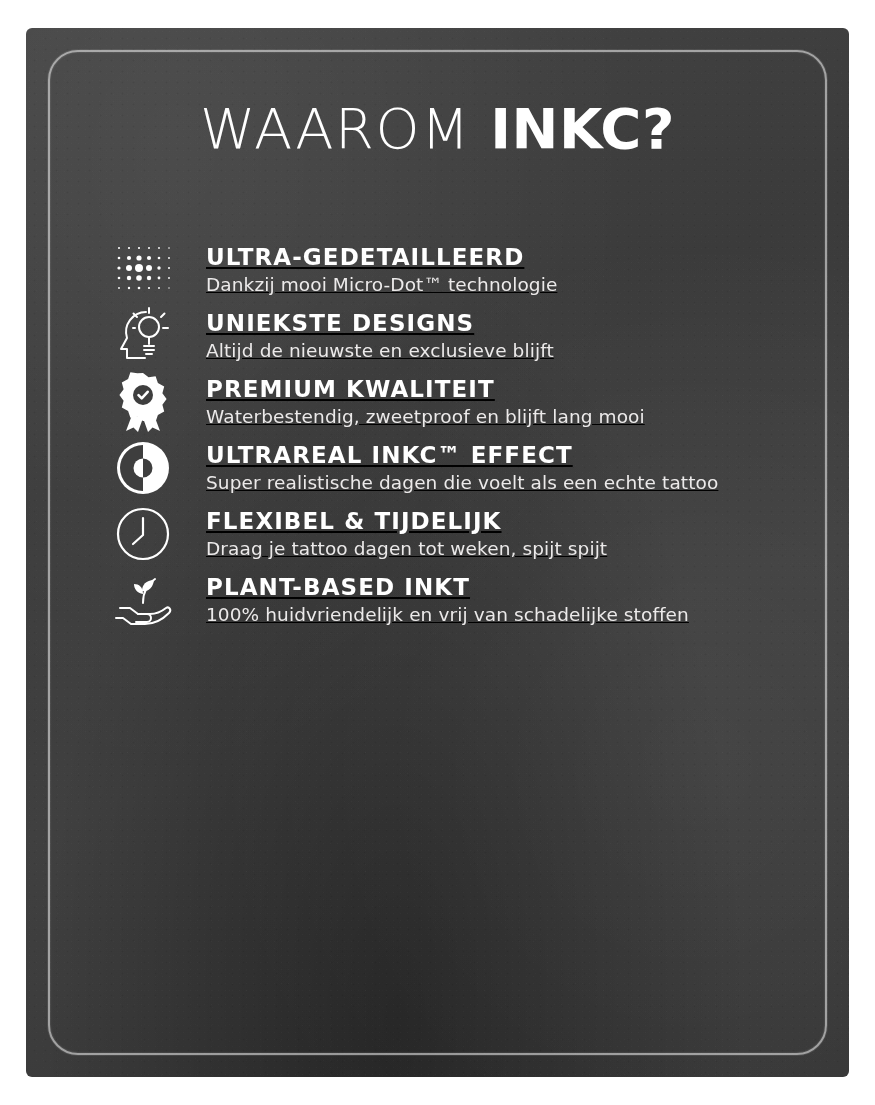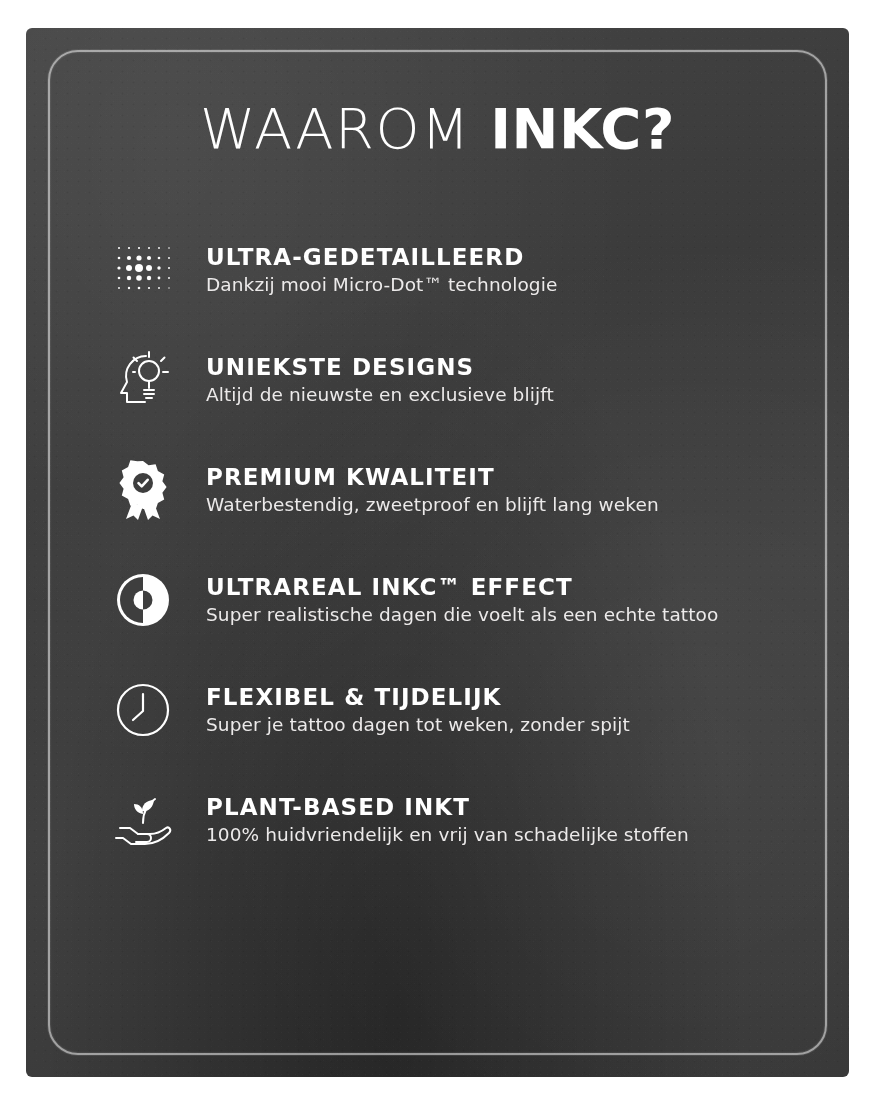--- a/index.html
+++ b/index.html
@@ -93,22 +93,22 @@
   }
   .title .strong {
     font-weight: 700;
     letter-spacing: 0.5px;
   }
 
   .features {
     margin-top: 78px;
     display: flex;
     flex-direction: column;
-    gap: 44px;
     padding-left: 22px;
+    text-decoration: underline;
   }
 
   .feature {
     display: flex;
     align-items: center;
     gap: 26px;
   }
 
   .feature-icon {
     flex: 0 0 74px;
@@ -219,21 +219,21 @@
             <svg width="62" height="62" viewBox="0 0 62 62" fill="#ffffff">
               <path d="M31 2 l5.6 4.3 7-1 2.3 6.7 6.3 3.4-1.8 6.9 4.2 5.7-4.2 5.7 1.8 6.9-6.3 3.4-2.3 6.7-7-1L31 50l-5.6-4.3-7 1-2.3-6.7-6.3-3.4 1.8-6.9L7.4 24l4.2-5.7-1.8-6.9 6.3-3.4 2.3-6.7 7 1z"></path>
               <circle cx="31" cy="24" r="10" fill="#3e3e3e"></circle>
               <path d="M26.5 24.2 l3.2 3.2 6-6.6" fill="none" stroke="#ffffff" stroke-width="2.6" stroke-linecap="round" stroke-linejoin="round"></path>
               <path d="M20 44 l-6 16 7.5-3.6 4.5 4.6 5-14z"></path>
               <path d="M42 44 l6 16-7.5-3.6-4.5 4.6-5-14z"></path>
             </svg>
           </span>
           <div class="feature-text">
             <div class="feature-title">PREMIUM KWALITEIT</div>
-            <div class="feature-desc">Waterbestendig, zweetproof en blijft lang weken</div>
+            <div class="feature-desc">Waterbestendig, zweetproof en blijft lang mooi</div>
           </div>
         </div>
 
         <div class="feature">
           <span class="feature-icon">
             <svg width="58" height="58" viewBox="0 0 58 58">
               <circle cx="29" cy="29" r="26" fill="#ffffff"></circle>
               <path d="M29 6 a23 23 0 0 0 0 46 z" fill="#3e3e3e"></path>
               <circle cx="29" cy="29" r="9.5" fill="#ffffff"></circle>
               <path d="M29 19.5 a9.5 9.5 0 0 1 0 19 z" fill="#3e3e3e"></path>
@@ -247,21 +247,21 @@
 
         <div class="feature">
           <span class="feature-icon">
             <svg width="58" height="58" viewBox="0 0 58 58" fill="none" stroke="#ffffff" stroke-width="2.2" stroke-linecap="round" stroke-linejoin="round">
               <circle cx="29" cy="29" r="25"></circle>
               <path d="M29 13 v17 l-10 9"></path>
             </svg>
           </span>
           <div class="feature-text">
             <div class="feature-title">FLEXIBEL &amp; TIJDELIJK</div>
-            <div class="feature-desc">Super je tattoo dagen tot weken, zonder spijt</div>
+            <div class="feature-desc">Draag je tattoo dagen tot weken, spijt spijt</div>
           </div>
         </div>
 
         <div class="feature">
           <span class="feature-icon">
             <svg width="66" height="60" viewBox="0 0 66 60" fill="none" stroke="#ffffff" stroke-width="2" stroke-linecap="round" stroke-linejoin="round">
               <path d="M33 33 C33 24 36 15 45 9"></path>
               <path d="M44 10 c-8 0 -12 5 -12 11 6 1 11 -3 12 -11z" fill="#ffffff" stroke="none"></path>
               <path d="M33 24 c-6 -1 -9 -5 -9 -10 5 0 9 3 9 10z" fill="#ffffff" stroke="none"></path>
               <path d="M10 38 h10 l8 6 h9 a4 4 0 0 1 0 8 h-11"></path>

